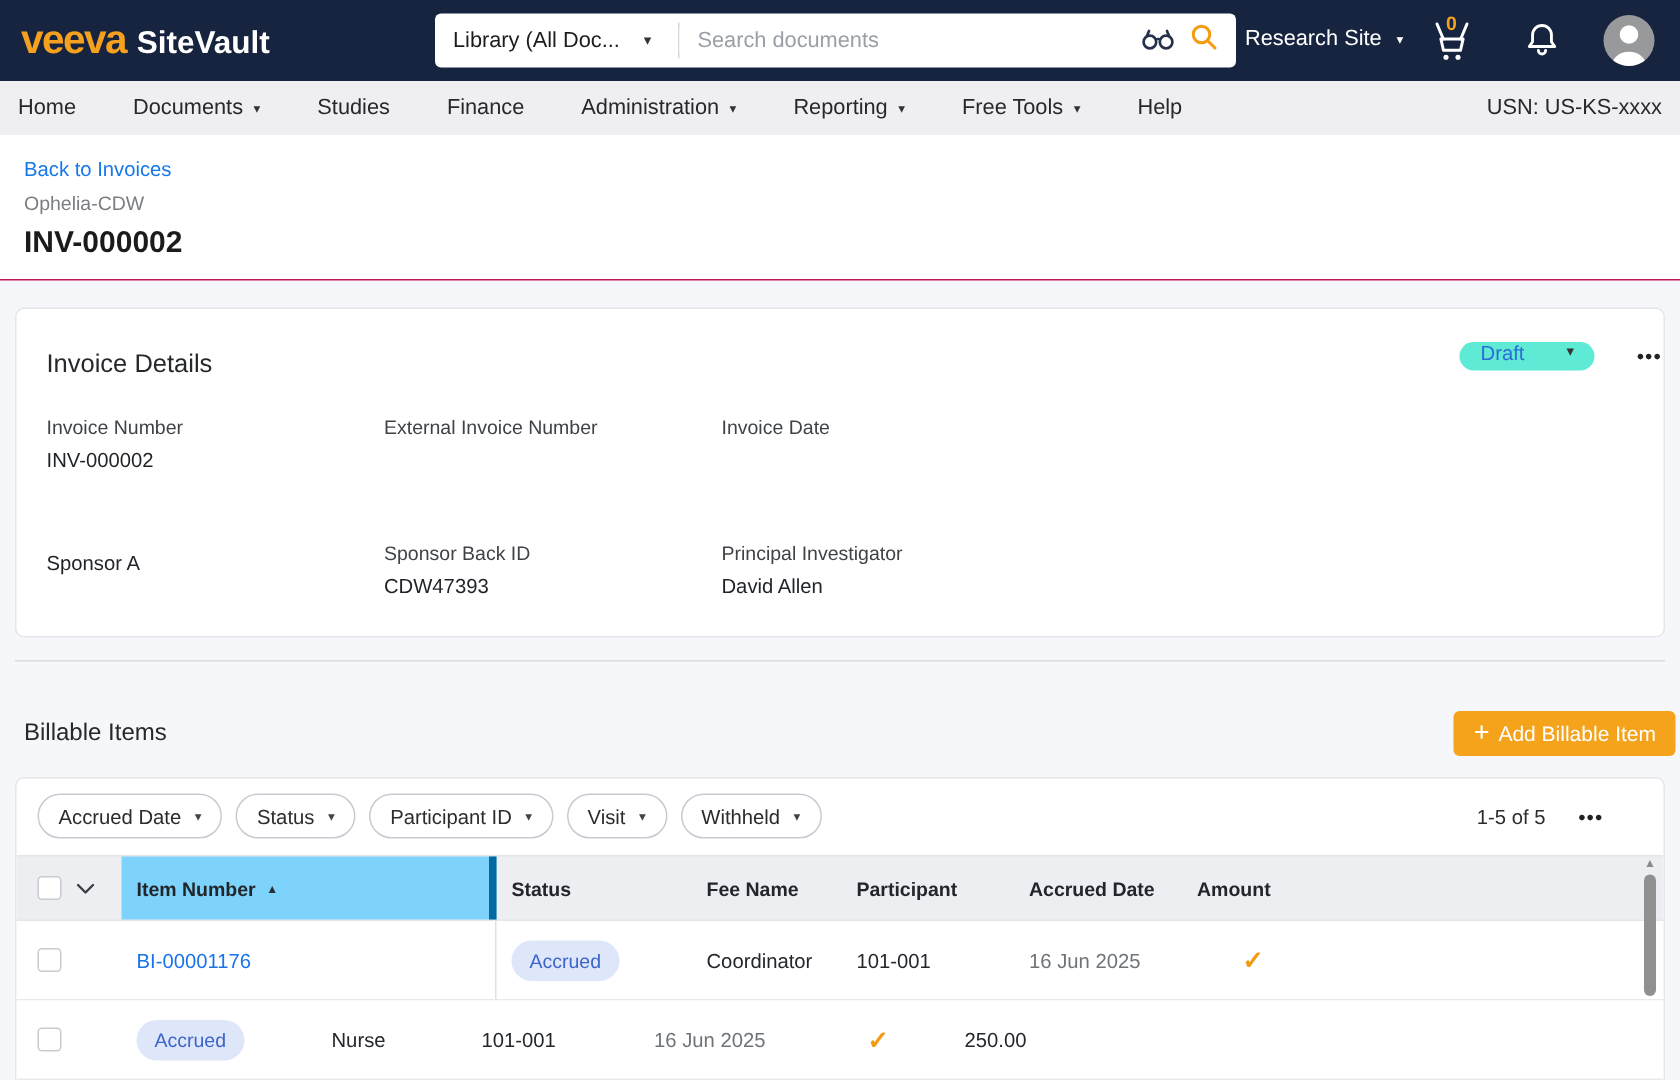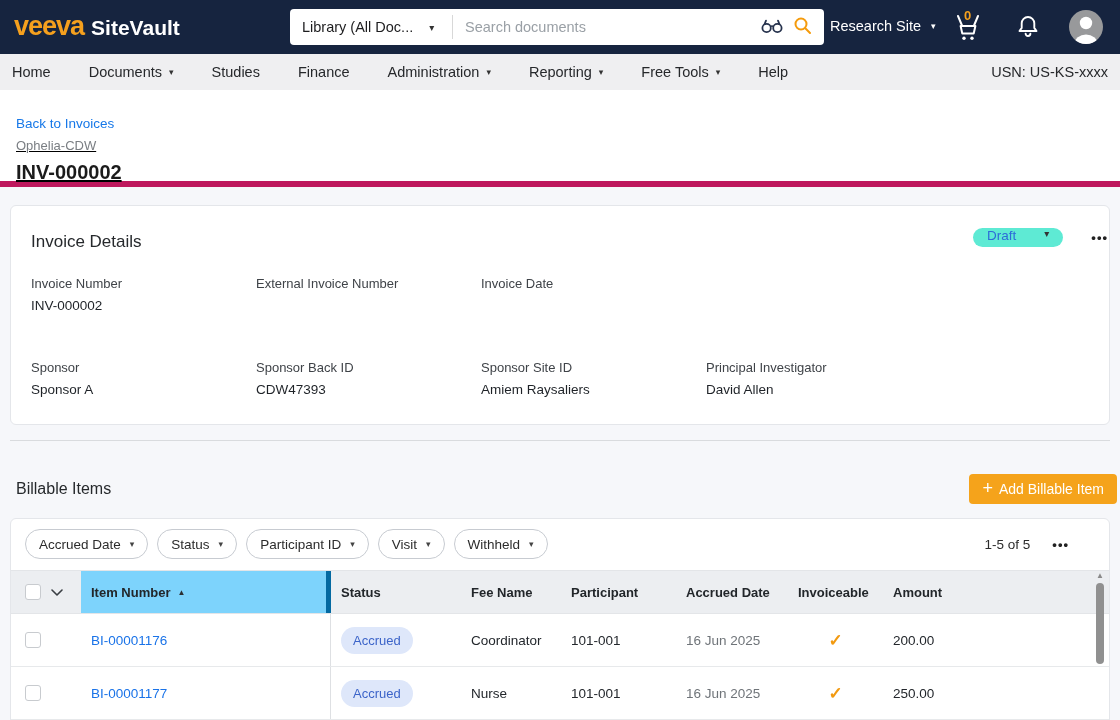--- a/index.html
+++ b/index.html
@@ -31,22 +31,22 @@
   .avatar { left:1069px; top:10px; width:34px; height:34px; border-radius:50%; background:#98999B; overflow:hidden; }
 
   
   .navbar { height:36px; background:#EFEFF1; display:flex; align-items:center; padding:0 12px; }
   .nav-item { display:flex; align-items:center; margin-right:38px; cursor:pointer; }
   .nav-item .label { font-size:14.5px; color:#26282b; }
   .nav-item .caret { font-size:9px; color:#333; margin-left:7px; }
   .usn { margin-left:auto; font-size:14.5px; color:#26282b; }
 
   
-  .pageheader { position:relative; height:97px; background:#fff; border-bottom:6px solid #be185d;
-    padding:24px 16px 0;text-decoration:underline; }
+  .pageheader { position:relative; height:97px; background:#fff; border-bottom:1px solid #be185d;
+    padding:14px 16px 0; }
   .back-link { font-size:13.5px; color:#1778E8; cursor:pointer; display:inline-block; }
   .study-name { font-size:13px; color:#7A7E83; margin-top:6px; }
   .page-title { font-size:20px; font-weight:800; color:#1B1B1B; margin-top:8px; }
   .ph-right { position:absolute; right:12px; top:138px; display:flex; align-items:center; gap:28px; }
   .status-pill { height:19px; background:#5eead4; border-radius:14px; display:flex; align-items:flex-start;
     padding:0 14px; cursor:pointer; }
   .status-pill .label { font-size:13.5px; color:#2E6BD8; }
   .status-pill .caret { font-size:10px; color:#333; margin-left:28px; }
   .dots { font-size:13px; font-weight:700; color:#222; letter-spacing:1px; cursor:pointer; }
 
@@ -242,30 +242,25 @@
       </div>
       <div class="field">
         <div class="flabel">Invoice Date</div>
         <div class="fvalue"></div>
       </div>
       <div class="field"></div>
     </div>
 
     <div class="fieldgrid row2">
       <div class="field">
-        <div class="flabel">Sponsor</div>
         <div class="fvalue">Sponsor A</div>
       </div>
       <div class="field">
         <div class="flabel">Sponsor Back ID</div>
         <div class="fvalue">CDW47393</div>
-      </div>
-      <div class="field">
-        <div class="flabel">Sponsor Site ID</div>
-        <div class="fvalue">Amiem Raysaliers</div>
       </div>
       <div class="field">
         <div class="flabel">Principal Investigator</div>
         <div class="fvalue">David Allen</div>
       </div>
     </div>
   </div>
 
   <hr class="section-divider">
 
@@ -325,23 +320,20 @@
       </div>
       <div class="cell c-fee">
         <span>Fee Name</span>
       </div>
       <div class="cell c-part">
         <span>Participant</span>
       </div>
       <div class="cell c-accr">
         <span>Accrued Date</span>
       </div>
-      <div class="cell c-inv">
-        <span>Invoiceable</span>
-      </div>
       <div class="cell c-amount">
         <span>Amount</span>
       </div>
       <div class="cell c-fill"></div>
     </div>
 
     <div class="trow">
       <div class="cell c-check">
           <span class="checkbox"></span>
         </div>
@@ -351,32 +343,28 @@
         </div>
       <div class="cell c-status">
           <span class="badge">Accrued</span>
         </div>
       <div class="cell c-fee">Coordinator</div>
       <div class="cell c-part">101-001</div>
       <div class="cell c-accr date-cell">16 Jun 2025</div>
       <div class="cell c-inv">
           <span class="check-glyph">✓</span>
         </div>
-      <div class="cell c-amount">200.00</div>
       <div class="cell c-fill"></div>
     </div>
 
     <div class="trow">
       <div class="cell c-check">
           <span class="checkbox"></span>
         </div>
       <div class="cell c-chevron"></div>
-      <div class="cell c-item">
-          <span class="row-link">BI-00001177</span>
-        </div>
       <div class="cell c-status">
           <span class="badge">Accrued</span>
         </div>
       <div class="cell c-fee">Nurse</div>
       <div class="cell c-part">101-001</div>
       <div class="cell c-accr date-cell">16 Jun 2025</div>
       <div class="cell c-inv">
           <span class="check-glyph">✓</span>
         </div>
       <div class="cell c-amount">250.00</div>

